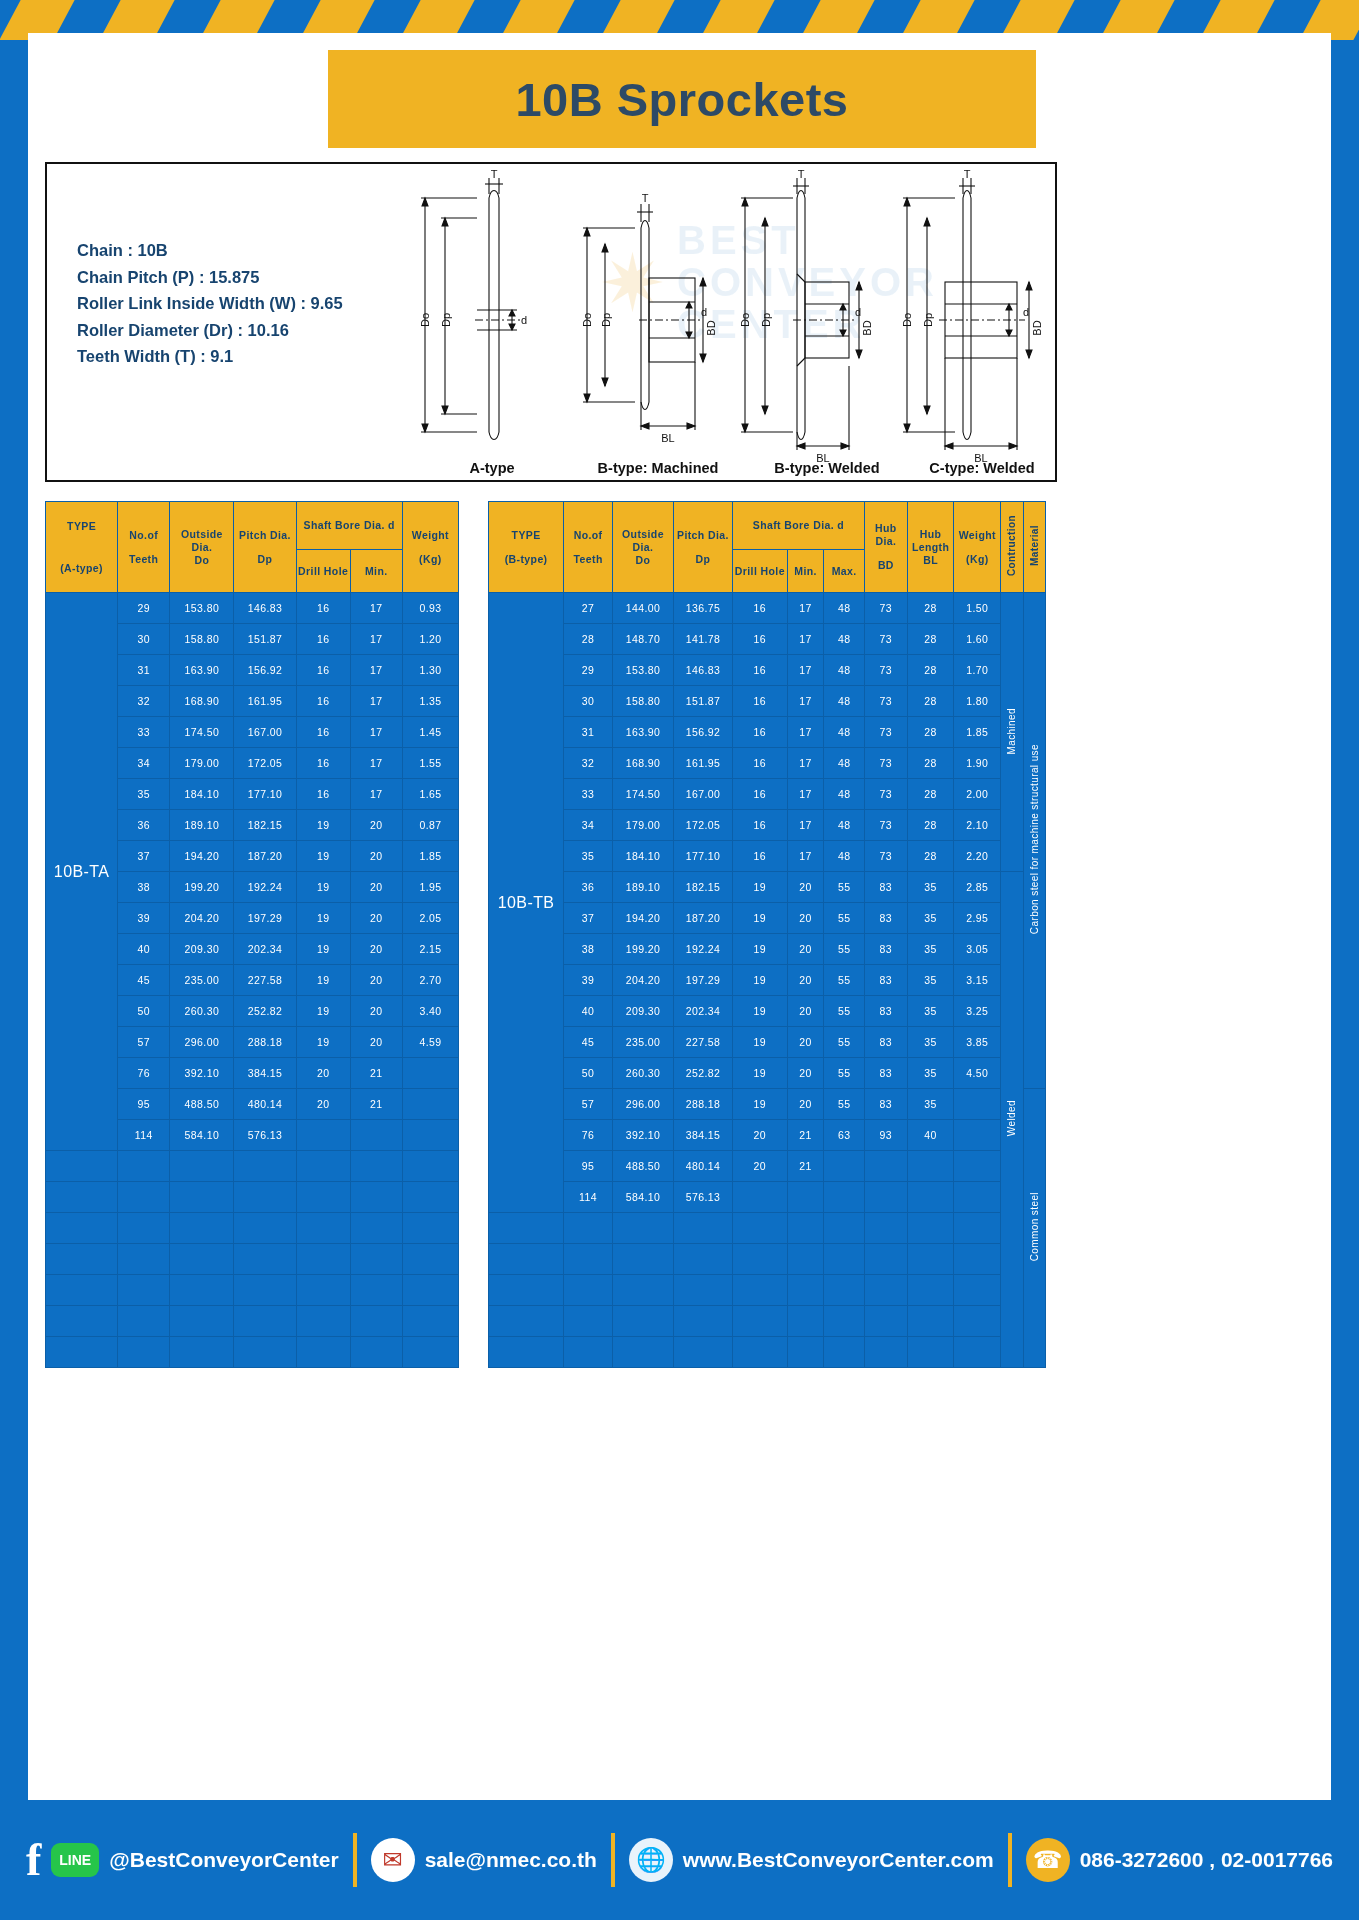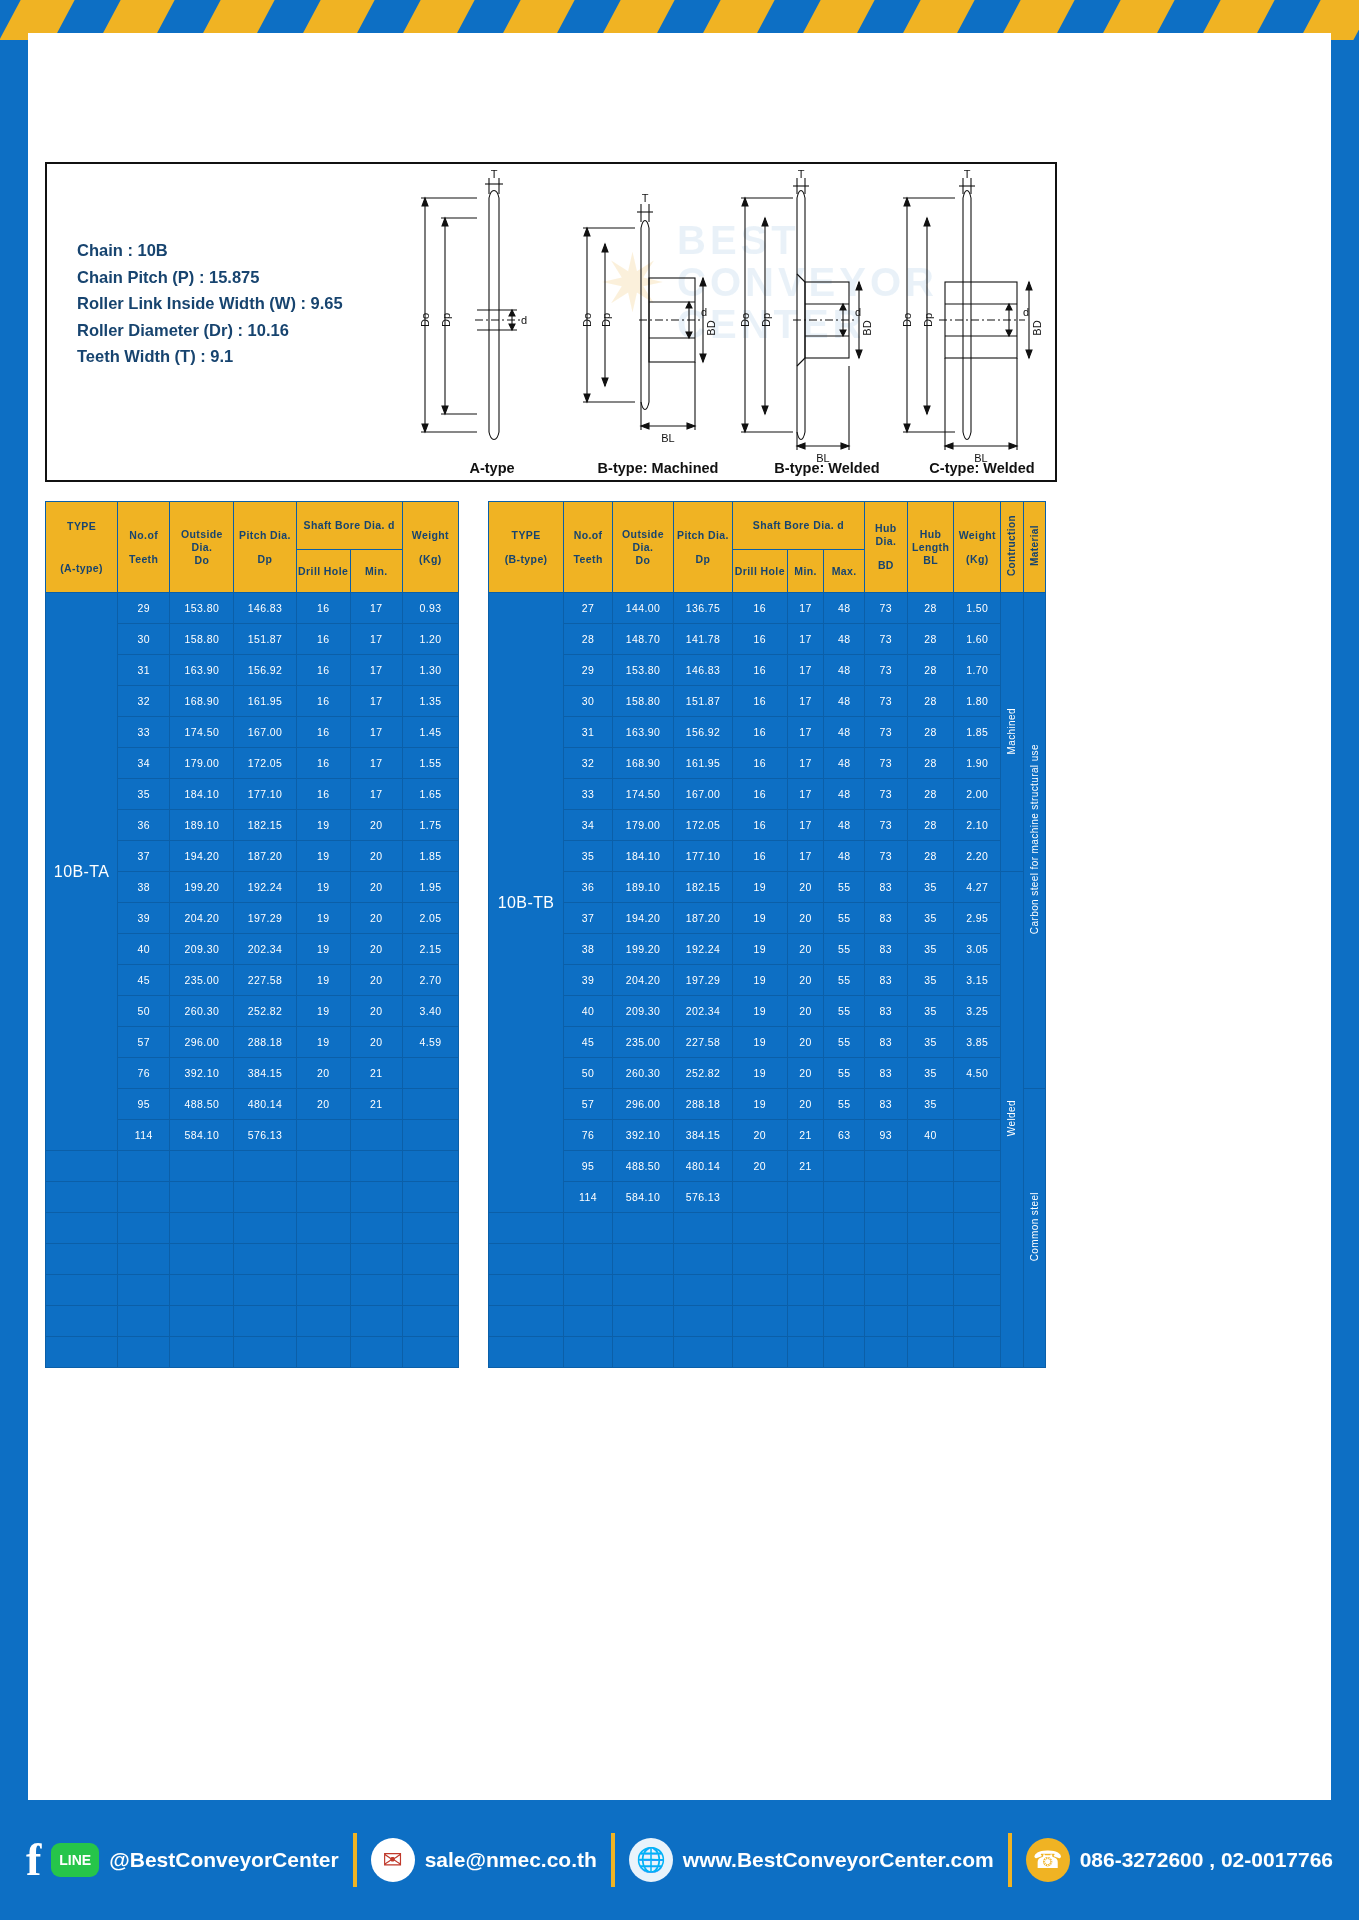--- a/index.html
+++ b/index.html
@@ -152,20 +152,23 @@
     <div class="chev" style="left: 810px;"></div>
     <div class="chev" style="left: 910px;"></div>
     <div class="chev" style="left: 1010px;"></div>
     <div class="chev" style="left: 1110px;"></div>
     <div class="chev" style="left: 1210px;"></div>
     <div class="chev" style="left: 1310px;"></div>
   </div>
 
 <div class="page">
 
+  <div class="title-band">
+    <div class="t">10B Sprockets</div>
+  </div>
 
   <div class="specbox">
 
     <div class="spec-list">
       <div>Chain :  10B</div>
       <div>Chain Pitch (P)  :  15.875</div>
       <div>Roller Link Inside Width (W) : 9.65</div>
       <div>Roller Diameter (Dr) : 10.16</div>
       <div>Teeth Width (T)  :  9.1</div>
     </div>
@@ -440,21 +443,21 @@
             <td>16</td>
             <td>17</td>
             <td>1.65</td>
           </tr>
           <tr>
             <td>36</td>
             <td>189.10</td>
             <td>182.15</td>
             <td>19</td>
             <td>20</td>
-            <td>1.75</td>
+            <td>0.87</td>
           </tr>
           <tr>
             <td>37</td>
             <td>194.20</td>
             <td>187.20</td>
             <td>19</td>
             <td>20</td>
             <td>1.85</td>
           </tr>
           <tr>
@@ -749,21 +752,21 @@
           </tr>
           <tr>
             <td>36</td>
             <td>189.10</td>
             <td>182.15</td>
             <td>19</td>
             <td>20</td>
             <td>55</td>
             <td>83</td>
             <td>35</td>
-            <td>4.27</td>
+            <td>2.85</td>
             <td class="vert" rowspan="16"><span class="vtxt">Welded</span></td>
           </tr>
           <tr>
             <td>37</td>
             <td>194.20</td>
             <td>187.20</td>
             <td>19</td>
             <td>20</td>
             <td>55</td>
             <td>83</td>

